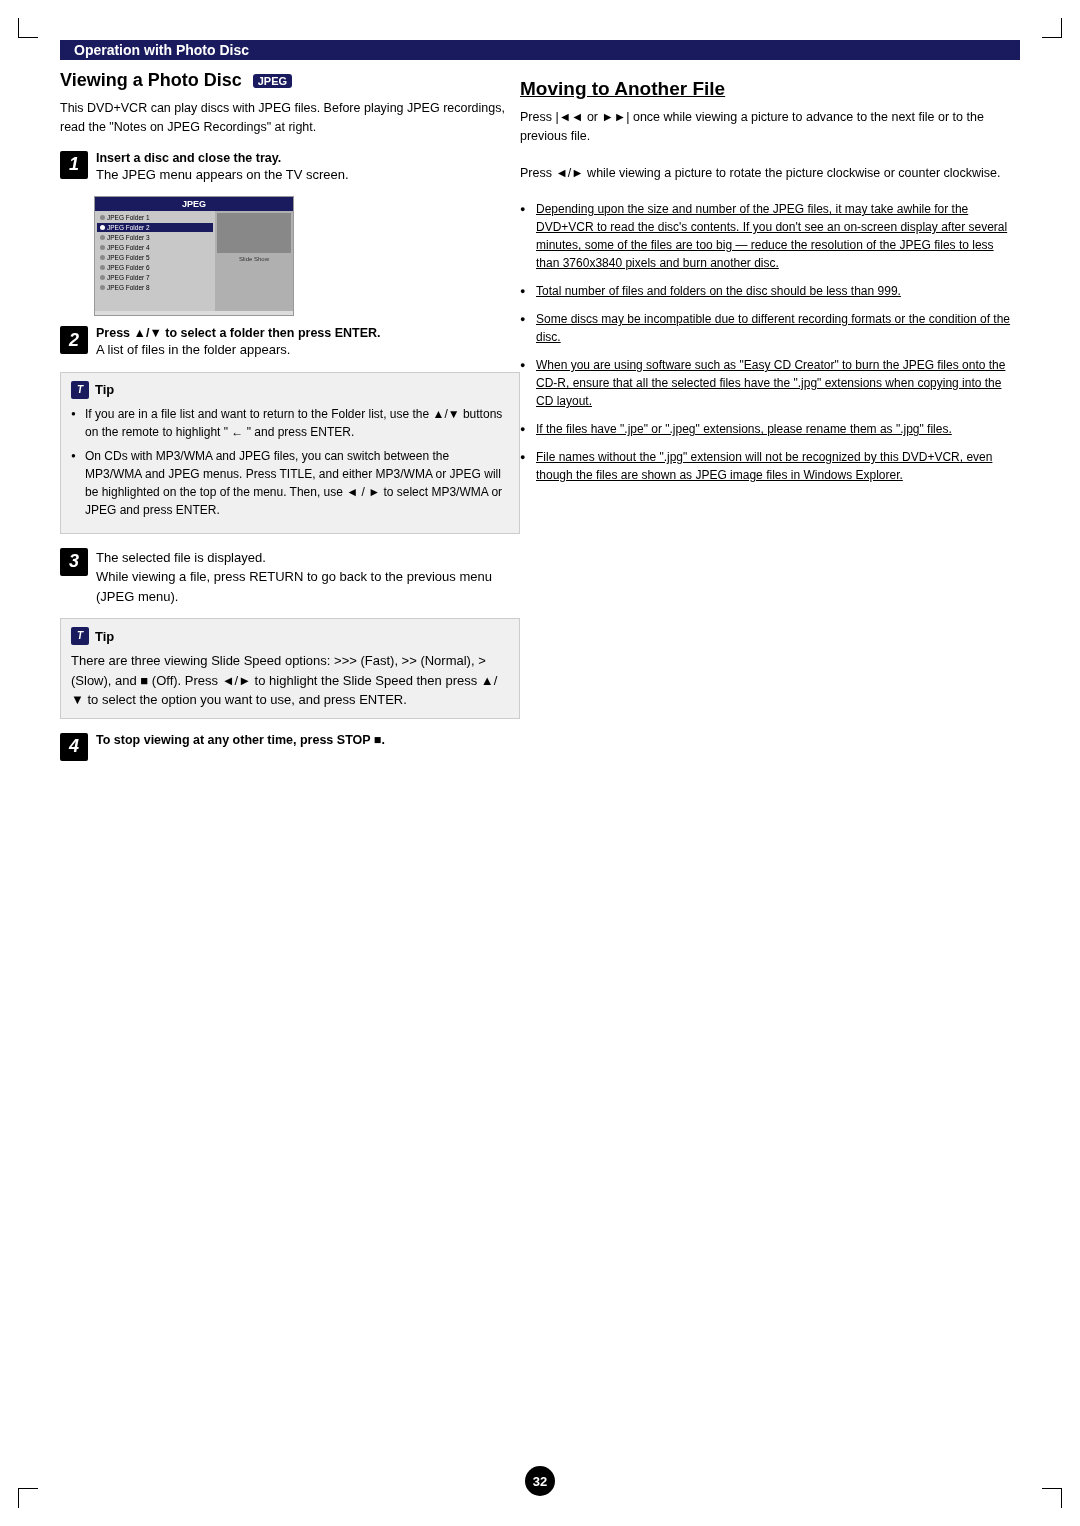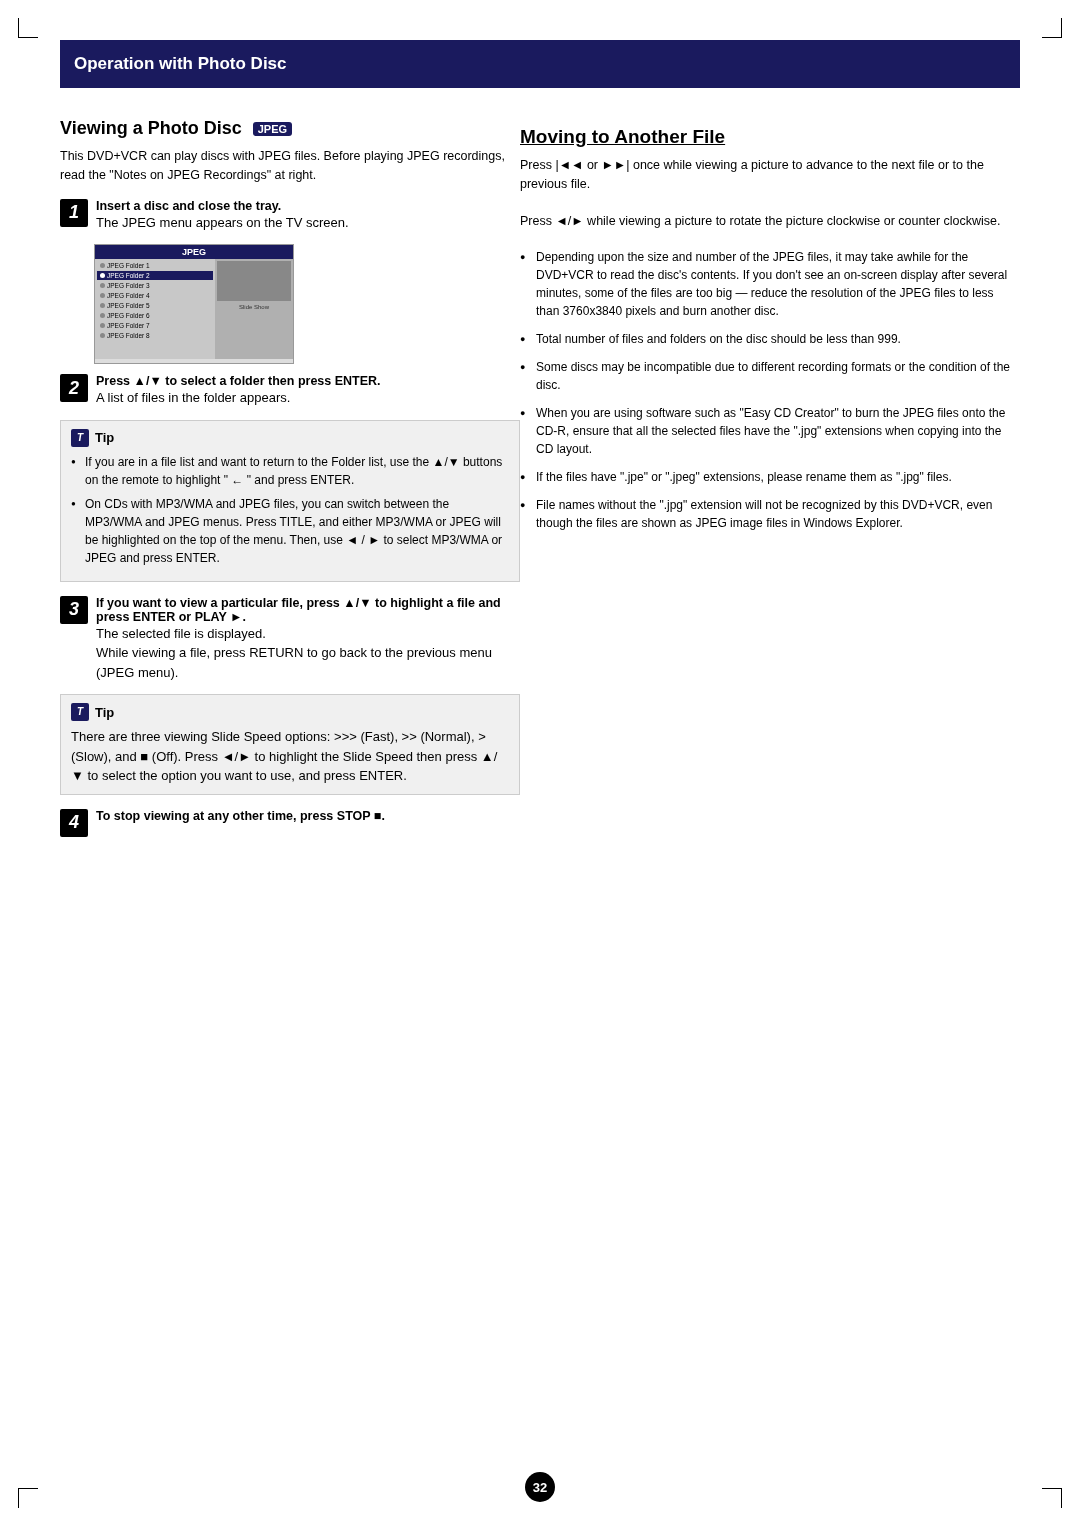--- a/index.html
+++ b/index.html
@@ -30,24 +30,24 @@
     }
     .corner-tl { top: 18px; left: 18px; border-width: 0 0 1px 1px; }
     .corner-tr { top: 18px; right: 18px; border-width: 0 1px 1px 0; }
     .corner-bl { bottom: 18px; left: 18px; border-width: 1px 0 0 1px; }
     .corner-br { bottom: 18px; right: 18px; border-width: 1px 1px 0 0; }
 
     
     .section-header {
       background: #1a1a5e;
       color: #fff;
-      font-size: 17px;
-      font-weight: bold;
-      padding: 14px 14px;
-      margin-bottom: 30px;
+      font-size: 14px;
+      font-weight: bold;
+      padding: 2px 14px;
+      margin-bottom: 10px;
       display: inline-block;
       width: 100%;
     }
 
     
     .two-col {
       display: flex;
       margin-top: 0;
     }
 
@@ -234,20 +234,21 @@
 
     .right-section-text {
       font-size: 12.5px;
       line-height: 1.5;
       margin-bottom: 18px;
     }
 
     .notes-list {
       list-style: none;
       padding: 0;
+      text-decoration: underline;
     }
 
     .notes-list li {
       font-size: 12px;
       line-height: 1.5;
       padding-left: 16px;
       position: relative;
       margin-bottom: 10px;
     }
 
@@ -255,21 +256,21 @@
       content: "●";
       position: absolute;
       left: 0;
       font-size: 9px;
       top: 3px;
     }
 
     
     .page-number {
       position: absolute;
-      bottom: 24px;
+      bottom: 30px;
       left: 50%;
       transform: translateX(-50%);
       background: #000;
       color: #fff;
       border-radius: 50%;
       width: 30px;
       height: 30px;
       display: flex;
       align-items: center;
       justify-content: center;
@@ -388,21 +389,20 @@
         </div>
         <ul class="tip-list">
           <li>If you are in a file list and want to return to the Folder list, use the ▲/▼ buttons on the remote to highlight " ← " and press ENTER.</li>
           <li>On CDs with MP3/WMA and JPEG files, you can switch between the MP3/WMA and JPEG menus. Press TITLE, and either MP3/WMA or JPEG will be highlighted on the top of the menu. Then, use ◄ / ► to select MP3/WMA or JPEG and press ENTER.</li>
         </ul>
       </div>
 
       <div class="step">
         <div class="step-number-circle">3</div>
         <div class="step-content">
-          <div class="step-bold">If you want to view a particular file, press ▲/▼ to highlight a file and press ENTER or PLAY ►.</div>
           <div class="step-text" style="white-space:pre-line;">The selected file is displayed.
 While viewing a file, press RETURN to go back to the previous menu (JPEG menu).</div>
         </div>
       </div>
 
       <div class="tip-box">
         <div class="tip-header">
           <span class="tip-icon">T</span>
           <span>Tip</span>
         </div>

